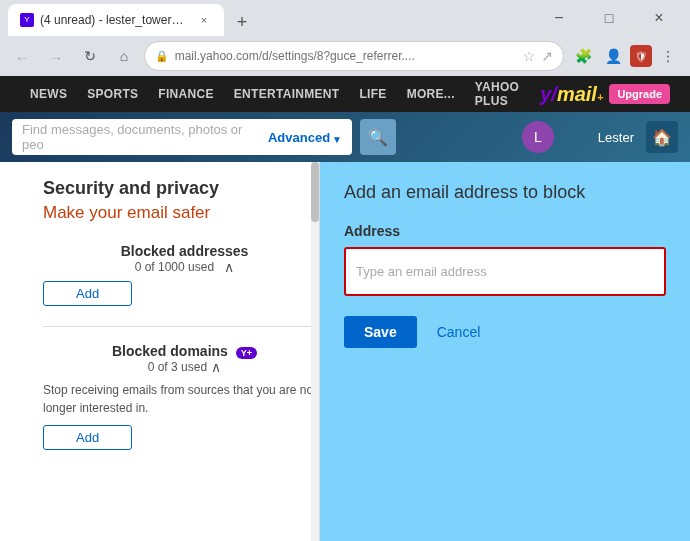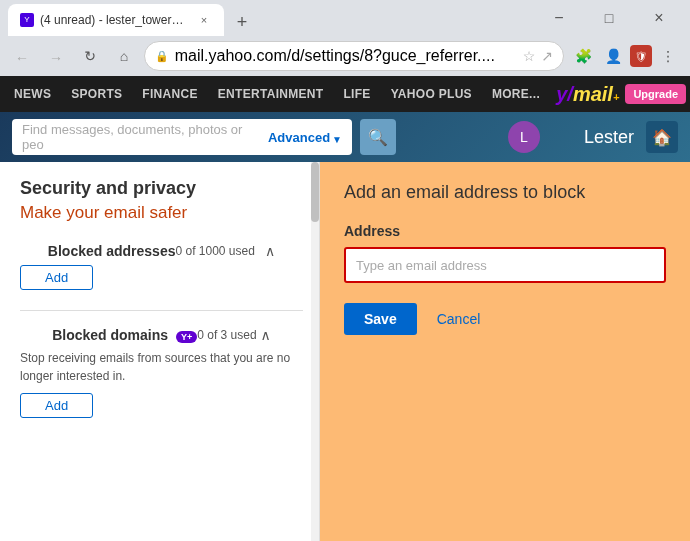--- a/index.html
+++ b/index.html
@@ -87,21 +87,21 @@
       border-radius: 15px;
       display: flex;
       align-items: center;
       padding: 0 10px;
       gap: 6px;
       font-size: 12px;
       color: #333;
       border: 1px solid #ccc;
     }
     .lock-icon { color: #333; font-size: 11px; }
-    .url-text { flex: 1; color: #000000; font-size: 16px; overflow: hidden; white-space: nowrap; text-overflow: ellipsis; }
+    .url-text { flex: 1; color: #737373; font-size: 12px; overflow: hidden; white-space: nowrap; text-overflow: ellipsis; }
     .toolbar-icons { display: flex; gap: 2px; align-items: center; }
     .toolbar-icon-btn {
       width: 28px; height: 28px;
       border-radius: 50%;
       display: flex; align-items: center; justify-content: center;
       font-size: 14px;
       color: #555;
       cursor: pointer;
       background: transparent;
       border: none;
@@ -114,21 +114,21 @@
       color: white;
       font-size: 10px;
     }
 
     
     .yahoo-nav {
       background: #1d1d1d;
       display: flex;
       align-items: center;
       height: 36px;
-      padding: 0 4px;
+      padding: 0 20px;
       gap: 0;
     }
     .yahoo-nav-item {
       color: #ccc;
       font-size: 12px;
       font-weight: bold;
       padding: 0 10px;
       height: 36px;
       display: flex;
       align-items: center;
@@ -205,21 +205,21 @@
       gap: 12px;
     }
     .user-avatar {
       width: 32px; height: 32px;
       border-radius: 50%;
       background: #8e44ad;
       display: flex; align-items: center; justify-content: center;
       color: white;
       font-size: 14px;
     }
-    .user-name { color: white; font-size: 18px; padding-left: 32px; }
+    .user-name { color: white; font-size: 13px; padding-left: 32px; }
     .home-btn {
       width: 32px; height: 32px;
       background: #1a5276;
       border-radius: 4px;
       display: flex; align-items: center; justify-content: center;
       color: white;
       font-size: 16px;
     }
 
     
@@ -241,40 +241,41 @@
     .left-panel::-webkit-scrollbar-track { background: #f1f1f1; }
     .left-panel::-webkit-scrollbar-thumb { background: #bbb; border-radius: 4px; }
 
     .section-title-main { font-size: 18px; font-weight: bold; color: #333; margin-bottom: 4px; }
     .section-subtitle { font-size: 17px; color: #c2410c; margin-bottom: 20px; }
 
     .settings-section { margin-bottom: 20px; }
     .settings-section-header {
       display: flex;
       align-items: center;
-      justify-content: center;
+      justify-content: flex-start;
       margin-bottom: 6px;
+      flex-direction: column;
     }
     .settings-section-title {
       font-size: 14px;
       font-weight: bold;
       color: #333;
     }
     .settings-section-desc { font-size: 12px; color: #555; line-height: 1.5; margin-bottom: 8px; }
     .usage-text { font-size: 12px; color: #555; }
     .chevron-up {
       color: #555;
       font-size: 14px;
       cursor: pointer;
     }
     .add-btn {
       border: 1px solid #0066cc;
       color: #0066cc;
       background: white;
-      padding: 4px 24px;
+      padding: 4px 32px;
       border-radius: 3px;
       font-size: 13px;
       cursor: pointer;
     }
 
     .section-divider { border: none; border-top: 1px solid #ddd; margin: 16px 0; }
 
     .plus-badge {
       display: inline-flex;
       align-items: center;
@@ -284,27 +285,27 @@
       padding: 1px 5px;
       font-size: 9px;
       font-weight: bold;
       margin-left: 4px;
     }
 
     
     .right-panel {
       flex: 1;
       padding: 20px 24px;
-      background: #fdba74;
+      background: #7dd3fc;
     }
     .panel-title { font-size: 18px; font-weight: normal; color: #333; margin-bottom: 20px; }
     .field-label { font-size: 14px; font-weight: bold; color: #333; margin-bottom: 8px; }
     .email-input {
       width: 100%;
-      height: 36px;
+      height: 49px;
       border: 2px solid #cc0000;
       border-radius: 3px;
       padding: 0 10px;
       font-size: 13px;
       color: #aaa;
       background: white;
       outline: none;
     }
     .email-input::placeholder { color: #aaa; }
     .action-buttons {
@@ -393,22 +394,22 @@
     <button class="toolbar-icon-btn">⋮</button>
   </div>
 </div>
 
 <div class="yahoo-nav">
   <div class="yahoo-nav-item">NEWS</div>
   <div class="yahoo-nav-item">SPORTS</div>
   <div class="yahoo-nav-item">FINANCE</div>
   <div class="yahoo-nav-item">ENTERTAINMENT</div>
   <div class="yahoo-nav-item">LIFE</div>
+  <div class="yahoo-nav-item">MORE...</div>
   <div class="yahoo-nav-item">YAHOO PLUS</div>
-  <div class="yahoo-nav-item">MORE...</div>
   <div class="yahoo-logo">
     <span class="ymail-logo"><span style="color:#7b00d4;font-style:italic;font-weight:bold;font-size:20px;">y/</span><span style="color:#fde047;font-style:italic;font-weight:bold;font-size:20px;">mail</span><span class="ymail-plus">+</span></span>
     <button class="upgrade-btn">Upgrade</button>
   </div>
 </div>
 
 <div class="search-bar-row">
   <div class="search-box">
     <span class="search-placeholder">Find messages, documents, photos or peo</span>
     <div class="advanced-btn">
@@ -422,21 +423,21 @@
   <div class="user-area">
     <div class="user-avatar">L</div>
     <span class="user-name">Lester</span>
     <div class="home-btn">🏠</div>
   </div>
 </div>
 
 <div class="main-content">
 
   <div class="left-panel-wrapper">
-    <div class="left-panel" style="padding-right: 16px;">
+    <div class="left-panel" style="padding-right: 16px; margin-left: 23px;">
 
       <div class="section-title-main">Security and privacy</div>
       <div class="section-subtitle">Make your email safer</div>
 
       <div class="settings-section">
         <div class="settings-section-header">
           <span class="settings-section-title">Blocked addresses</span>
           <div style="display:flex;align-items:center;gap:10px;">
             <span class="usage-text">0 of 1000 used</span>
             <span class="chevron-up">∧</span>

